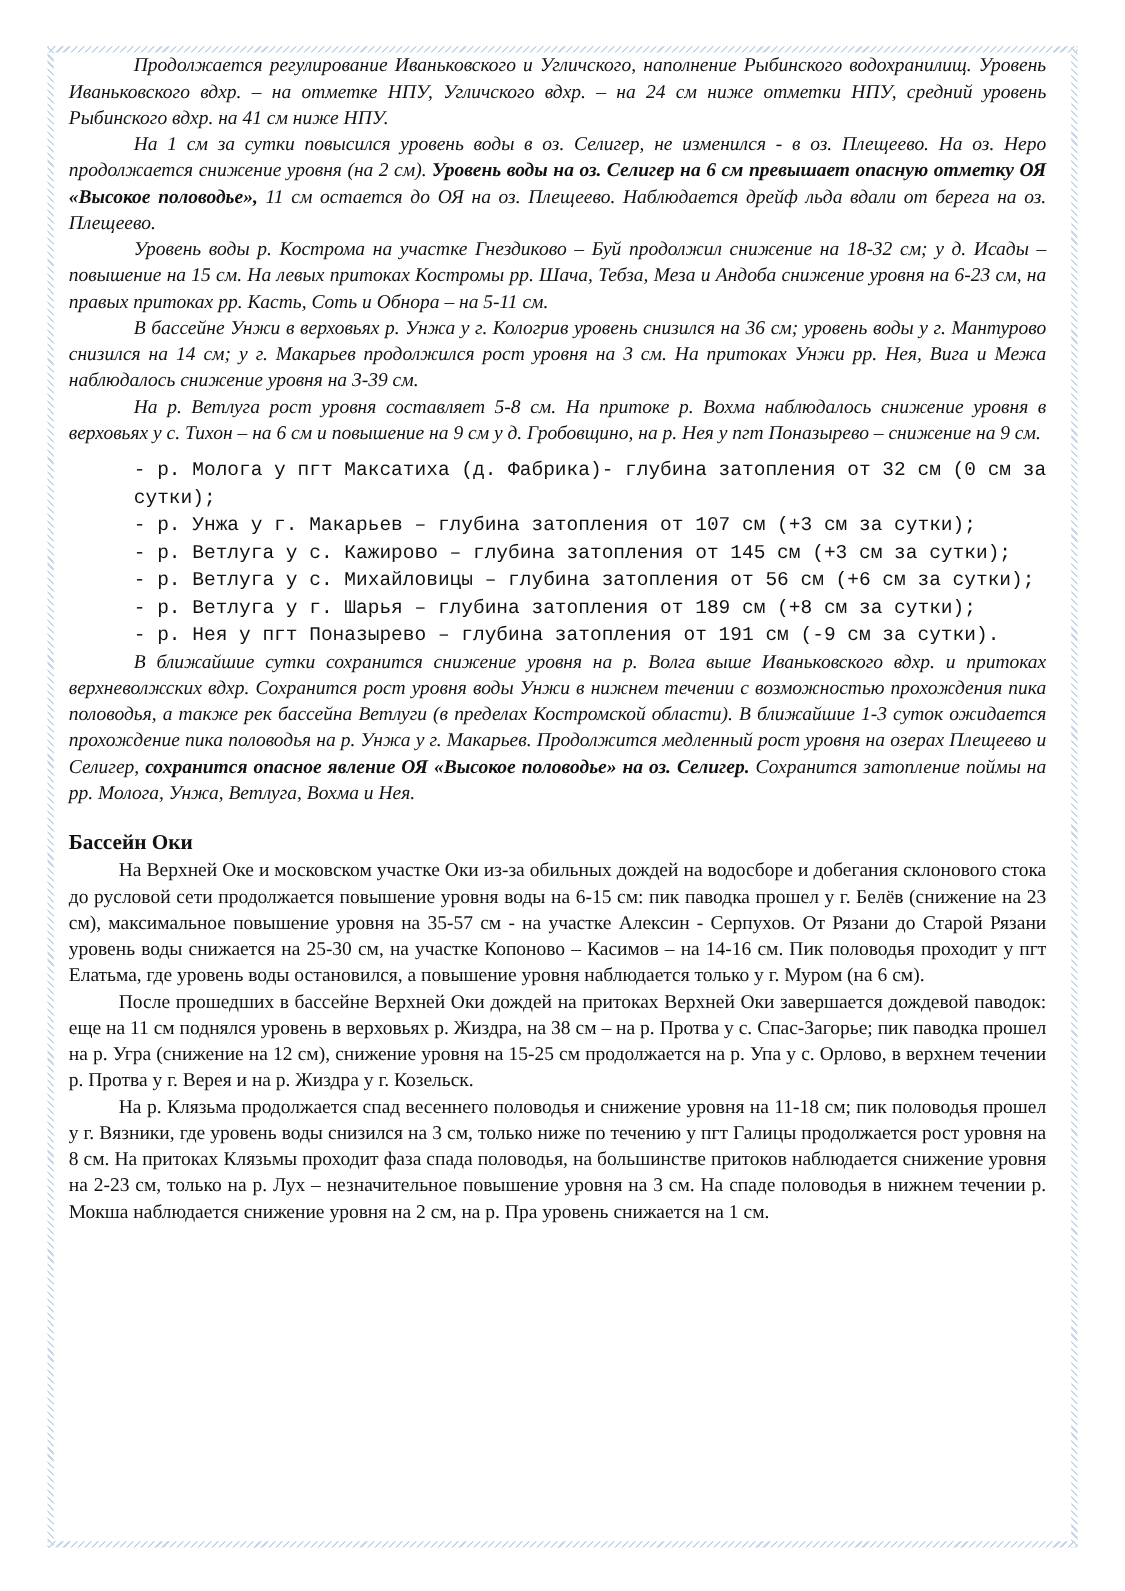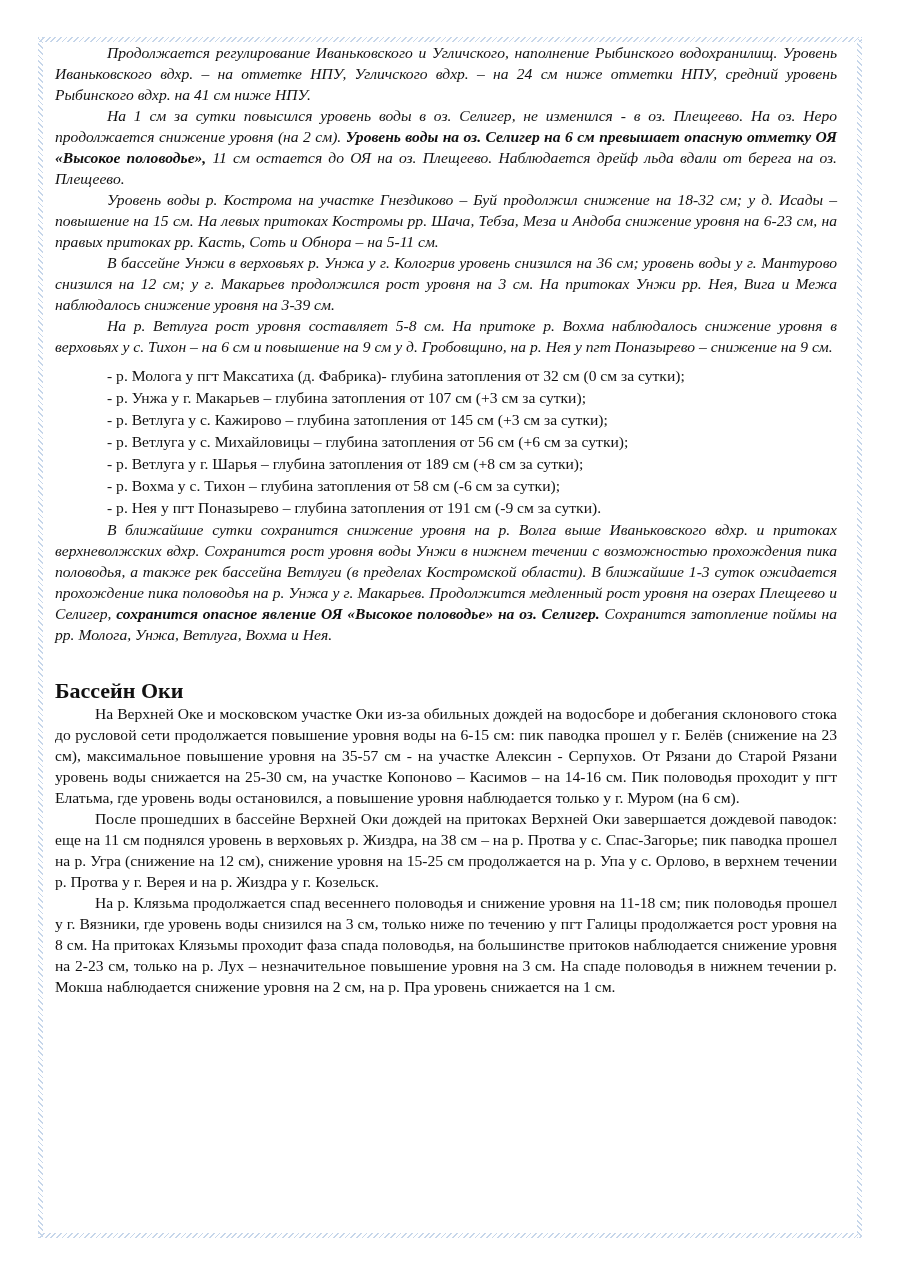--- a/index.html
+++ b/index.html
@@ -16,50 +16,49 @@
         repeating-linear-gradient(45deg, #c6d6ea 0 1.2px, transparent 1.2px 4px) right / 5px 100% no-repeat;
       background-origin: border-box;
     }
     .content { position: absolute; left: 55px; top: 42px; width: 782px;
                font-size: 15.6px; line-height: 21px; }
     p { margin: 0; text-align: justify; }
     .ind { text-indent: 52px; font-style: italic; }
     .ind2 { text-indent: 40px; }
     .flood-intro { margin-top: 10px; padding-left: 52px; }
     ul.flood { list-style: none; margin: 8px 0 0 0; padding: 0 0 0 52px; }
-    ul.flood li { line-height: 22px; }
+    ul.flood li { line-height: 22px; font-family: Liberation Mono, monospace; }
     .forecast { font-style: italic; margin-top: 0; }
     .forecast b { font-style: italic; }
-    h2 { font-size: 22px; font-weight: bold; margin: 34px 0 0 0; line-height: 24px; }
+    h2 { font-size: 17px; font-weight: bold; margin: 17px 0 0 0; line-height: 24px; }
   </style>
 </head>
 <body>
 
 <div class="frame"></div>
 
 <div class="content">
 
   <p class="ind">Продолжается регулирование Иваньковского и Угличского, наполнение Рыбинского водохранилищ. Уровень Иваньковского вдхр. – на отметке НПУ, Угличского вдхр. – на 24 см ниже отметки НПУ, средний уровень Рыбинского вдхр. на 41 см ниже НПУ.</p>
 
   <p class="ind"><span>На 1 см за сутки повысился уровень воды в оз. Селигер, не изменился - в оз. Плещеево. На оз. Неро продолжается снижение уровня (на 2 см). </span><b>Уровень воды на оз. Селигер на 6 см превышает опасную отметку ОЯ «Высокое половодье»,</b><span> 11 см остается до ОЯ на оз. Плещеево. Наблюдается дрейф льда вдали от берега на оз. Плещеево.</span></p>
 
   <p class="ind">Уровень воды р. Кострома на участке Гнездиково – Буй продолжил снижение на 18-32 см; у д. Исады – повышение на 15 см. На левых притоках Костромы рр. Шача, Тебза, Меза и Андоба снижение уровня на 6-23 см, на правых притоках рр. Касть, Соть и Обнора – на 5-11 см.</p>
 
-  <p class="ind">В бассейне Унжи в верховьях р. Унжа у г. Кологрив уровень снизился на 36 см;  уровень воды у г. Мантурово снизился на 12 см; у г. Макарьев  продолжился рост уровня на 3 см. На притоках Унжи рр. Нея, Вига и Межа наблюдалось снижение уровня на 3-39 см.</p>
+  <p class="ind">В бассейне Унжи в верховьях р. Унжа у г. Кологрив уровень снизился на 36 см;  уровень воды у г. Мантурово снизился на 14 см; у г. Макарьев  продолжился рост уровня на 3 см. На притоках Унжи рр. Нея, Вига и Межа наблюдалось снижение уровня на 3-39 см.</p>
 
   <p class="ind">На р. Ветлуга рост уровня составляет 5-8 см. На притоке р. Вохма наблюдалось снижение уровня в верховьях у с. Тихон – на 6 см и повышение на 9 см у д. Гробовщино, на р. Нея у пгт Поназырево – снижение на 9 см.</p>
 
 
   <ul class="flood">
     <li>- р. Молога у пгт Максатиха (д. Фабрика)- глубина затопления от 32 см (0 см за сутки);</li>
     <li>- р. Унжа у г. Макарьев – глубина затопления от 107 см (+3 см за сутки);</li>
     <li>- р. Ветлуга у с. Кажирово – глубина затопления от 145 см (+3 см за сутки);</li>
     <li>- р. Ветлуга у с. Михайловицы – глубина затопления от 56 см (+6 см за сутки);</li>
     <li>- р. Ветлуга у г. Шарья – глубина затопления от 189 см (+8 см за сутки);</li>
-    <li>- р. Вохма у с. Тихон – глубина затопления от 58 см (-6 см за сутки);</li>
     <li>- р. Нея у пгт Поназырево – глубина затопления от 191 см (-9 см за сутки).</li>
   </ul>
 
   <p class="ind forecast"><span>В ближайшие сутки сохранится снижение уровня на р. Волга выше Иваньковского вдхр. и притоках верхневолжских вдхр. Сохранится рост уровня воды Унжи в  нижнем течении с возможностью прохождения пика половодья, а также рек бассейна Ветлуги (в пределах Костромской области). В ближайшие 1-3 суток ожидается прохождение пика половодья на р. Унжа у г. Макарьев. Продолжится медленный рост уровня на озерах Плещеево  и Селигер, </span><b>сохранится опасное явление ОЯ «Высокое половодье» на оз. Селигер.</b><span> Сохранится затопление поймы на рр. Молога, Унжа, Ветлуга, Вохма и Нея.</span></p>
 
   <h2>Бассейн Оки</h2>
 
   <p class="ind2">На Верхней Оке и московском участке Оки из-за обильных дождей на водосборе и добегания склонового стока до русловой сети продолжается повышение уровня воды на 6-15 см: пик паводка прошел у г. Белёв (снижение на 23 см), максимальное повышение уровня на 35-57 см - на участке  Алексин - Серпухов. От Рязани до Старой Рязани уровень воды снижается на 25-30 см, на участке Копоново – Касимов – на 14-16 см. Пик половодья проходит у пгт Елатьма, где уровень воды остановился, а повышение уровня наблюдается только у г. Муром (на 6 см).</p>
 
   <p class="ind2">После прошедших в бассейне Верхней Оки дождей на притоках Верхней Оки завершается дождевой паводок: еще на 11 см поднялся уровень в верховьях р. Жиздра, на 38 см – на р. Протва у с. Спас-Загорье; пик паводка прошел на р. Угра (снижение на 12 см), снижение уровня на 15-25 см продолжается на р. Упа у с. Орлово, в верхнем течении р. Протва у г. Верея и на р. Жиздра у г. Козельск.</p>

